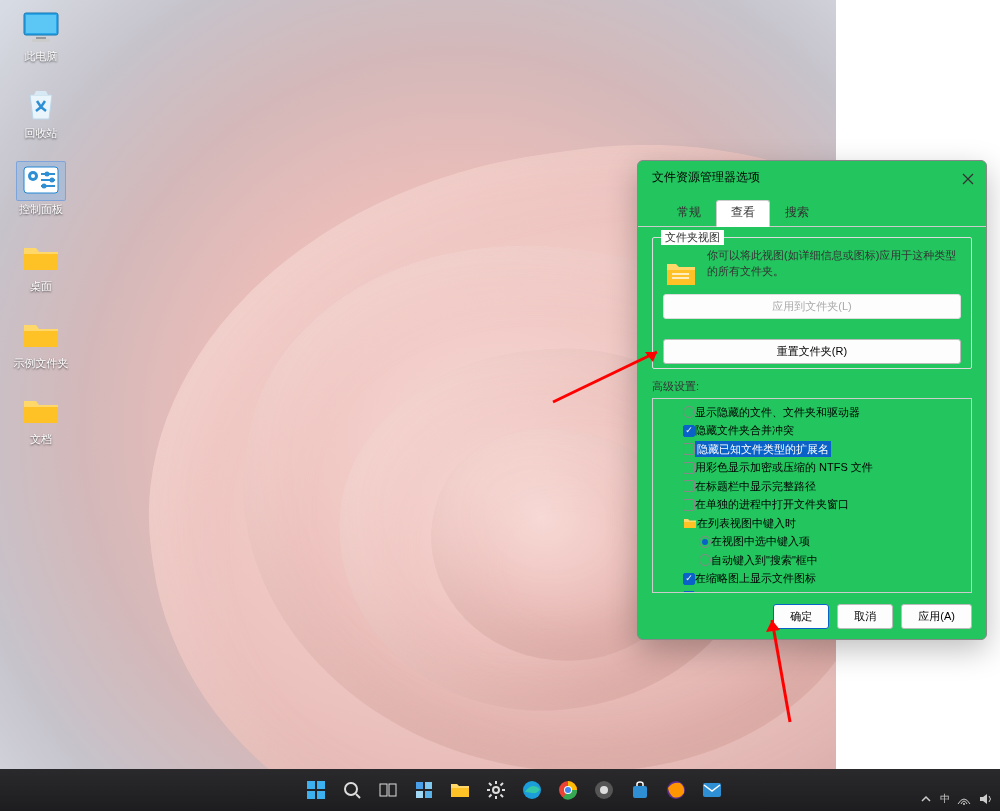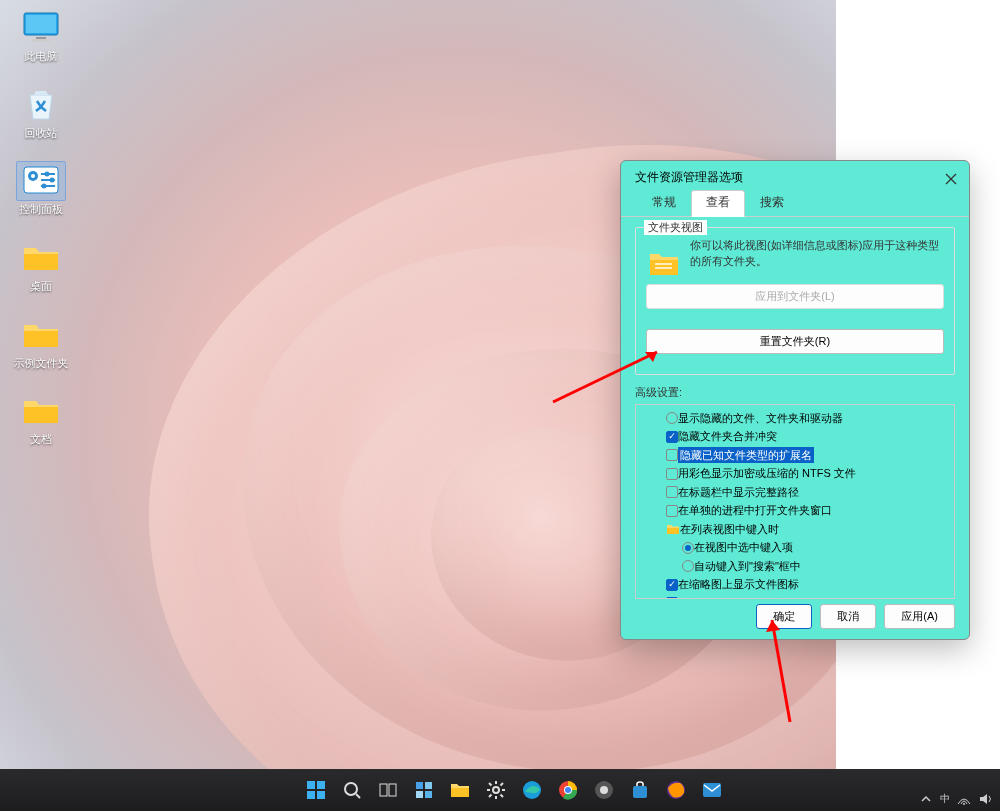--- a/index.html
+++ b/index.html
@@ -19,32 +19,32 @@
 
 
 .desktop-icons { position: absolute; top: 8px; left: 6px; width: 72px; }
 .dicon { width: 70px; display: flex; flex-direction: column; align-items: center; margin-bottom: 22px; cursor: pointer; }
 .dicon.selected .dicon-img { background: rgba(120,180,240,.35); border: 1px solid rgba(80,140,220,.5); }
 .dicon-img { width: 50px; height: 40px; display:flex; align-items:center; justify-content:center; border:1px solid transparent; border-radius:2px; }
 .dicon-label { margin-top: 2px; font-size: 11px; color: #fff; text-shadow: 0 1px 2px rgba(0,0,0,.7); text-align: center; line-height: 1.15; }
 
 
 .dialog {
-  position: absolute; left: 620px; top: 160px; width: 350px; height: 480px;
-  background: #5eead4; border: 1px solid #888; border-radius: 6px;
+  position: absolute; left: 637px; top: 160px; width: 350px; height: 480px;
+  background: #22c55e; border: 1px solid #888; border-radius: 6px;
   box-shadow: 0 10px 30px rgba(0,0,0,.25);
 }
 .titlebar { display:flex; align-items:center; justify-content:space-between; padding: 8px 10px 4px 14px; }
 .title { font-size: 12px; color: #000; }
 .close { width: 14px; height: 14px; cursor:pointer; }
-.tabs { display:flex; padding: 0 16px; border-bottom: 1px solid #ccc; margin-top:0; }
+.tabs { display:flex; padding: 0 24px; border-bottom: 1px solid #ccc; margin-top:10px; }
 .tab { padding: 3px 14px 4px; font-size: 12px; color:#333; border:1px solid transparent; cursor:pointer; }
 .tab.active { border:1px solid #ccc; border-bottom:1px solid #fff; margin-bottom:-1px; background:#fff; border-radius:3px 3px 0 0;}
 .body { padding: 10px 14px 0; }
-.group { border:1px solid #ddd; border-radius:2px; padding: 10px 10px 20px; position:relative; margin-bottom:10px; }
+.group { border:1px solid #ddd; border-radius:2px; padding: 10px 10px 4px; position:relative; margin-bottom:10px; }
 .group-label { position:absolute; top:-8px; left:8px; background:#fff; padding:0 4px; font-size:11px; color:#333; }
 .desc { font-size:11px; color:#333; line-height:1.45; margin-left:44px; }
 .folder-thumb { position:absolute; left:10px; top:18px; width:36px; height:36px; display:flex;align-items:center;justify-content:center; }
 .btn { font-size:11px; padding:4px 14px; border:1px solid #bbb; background:#fdfdfd; border-radius:3px; cursor:pointer; }
 .btn.primary { border-color:#0a62c9; }
 .btn.disabled { color:#aaa; border-color:#ddd; }
 .btn-row { display:flex; justify-content:center; gap:20px; margin-top:14px;flex-direction:column; }
 .adv-label { font-size:11px; color:#333; margin:2px 0 4px 0; }
 .tree { border:1px solid #ccc; height:195px; overflow:hidden; padding:4px 2px; font-size:11px; }
 .node { display:flex; align-items:center; padding:1px 2px 1px 28px; line-height:1.5; }

